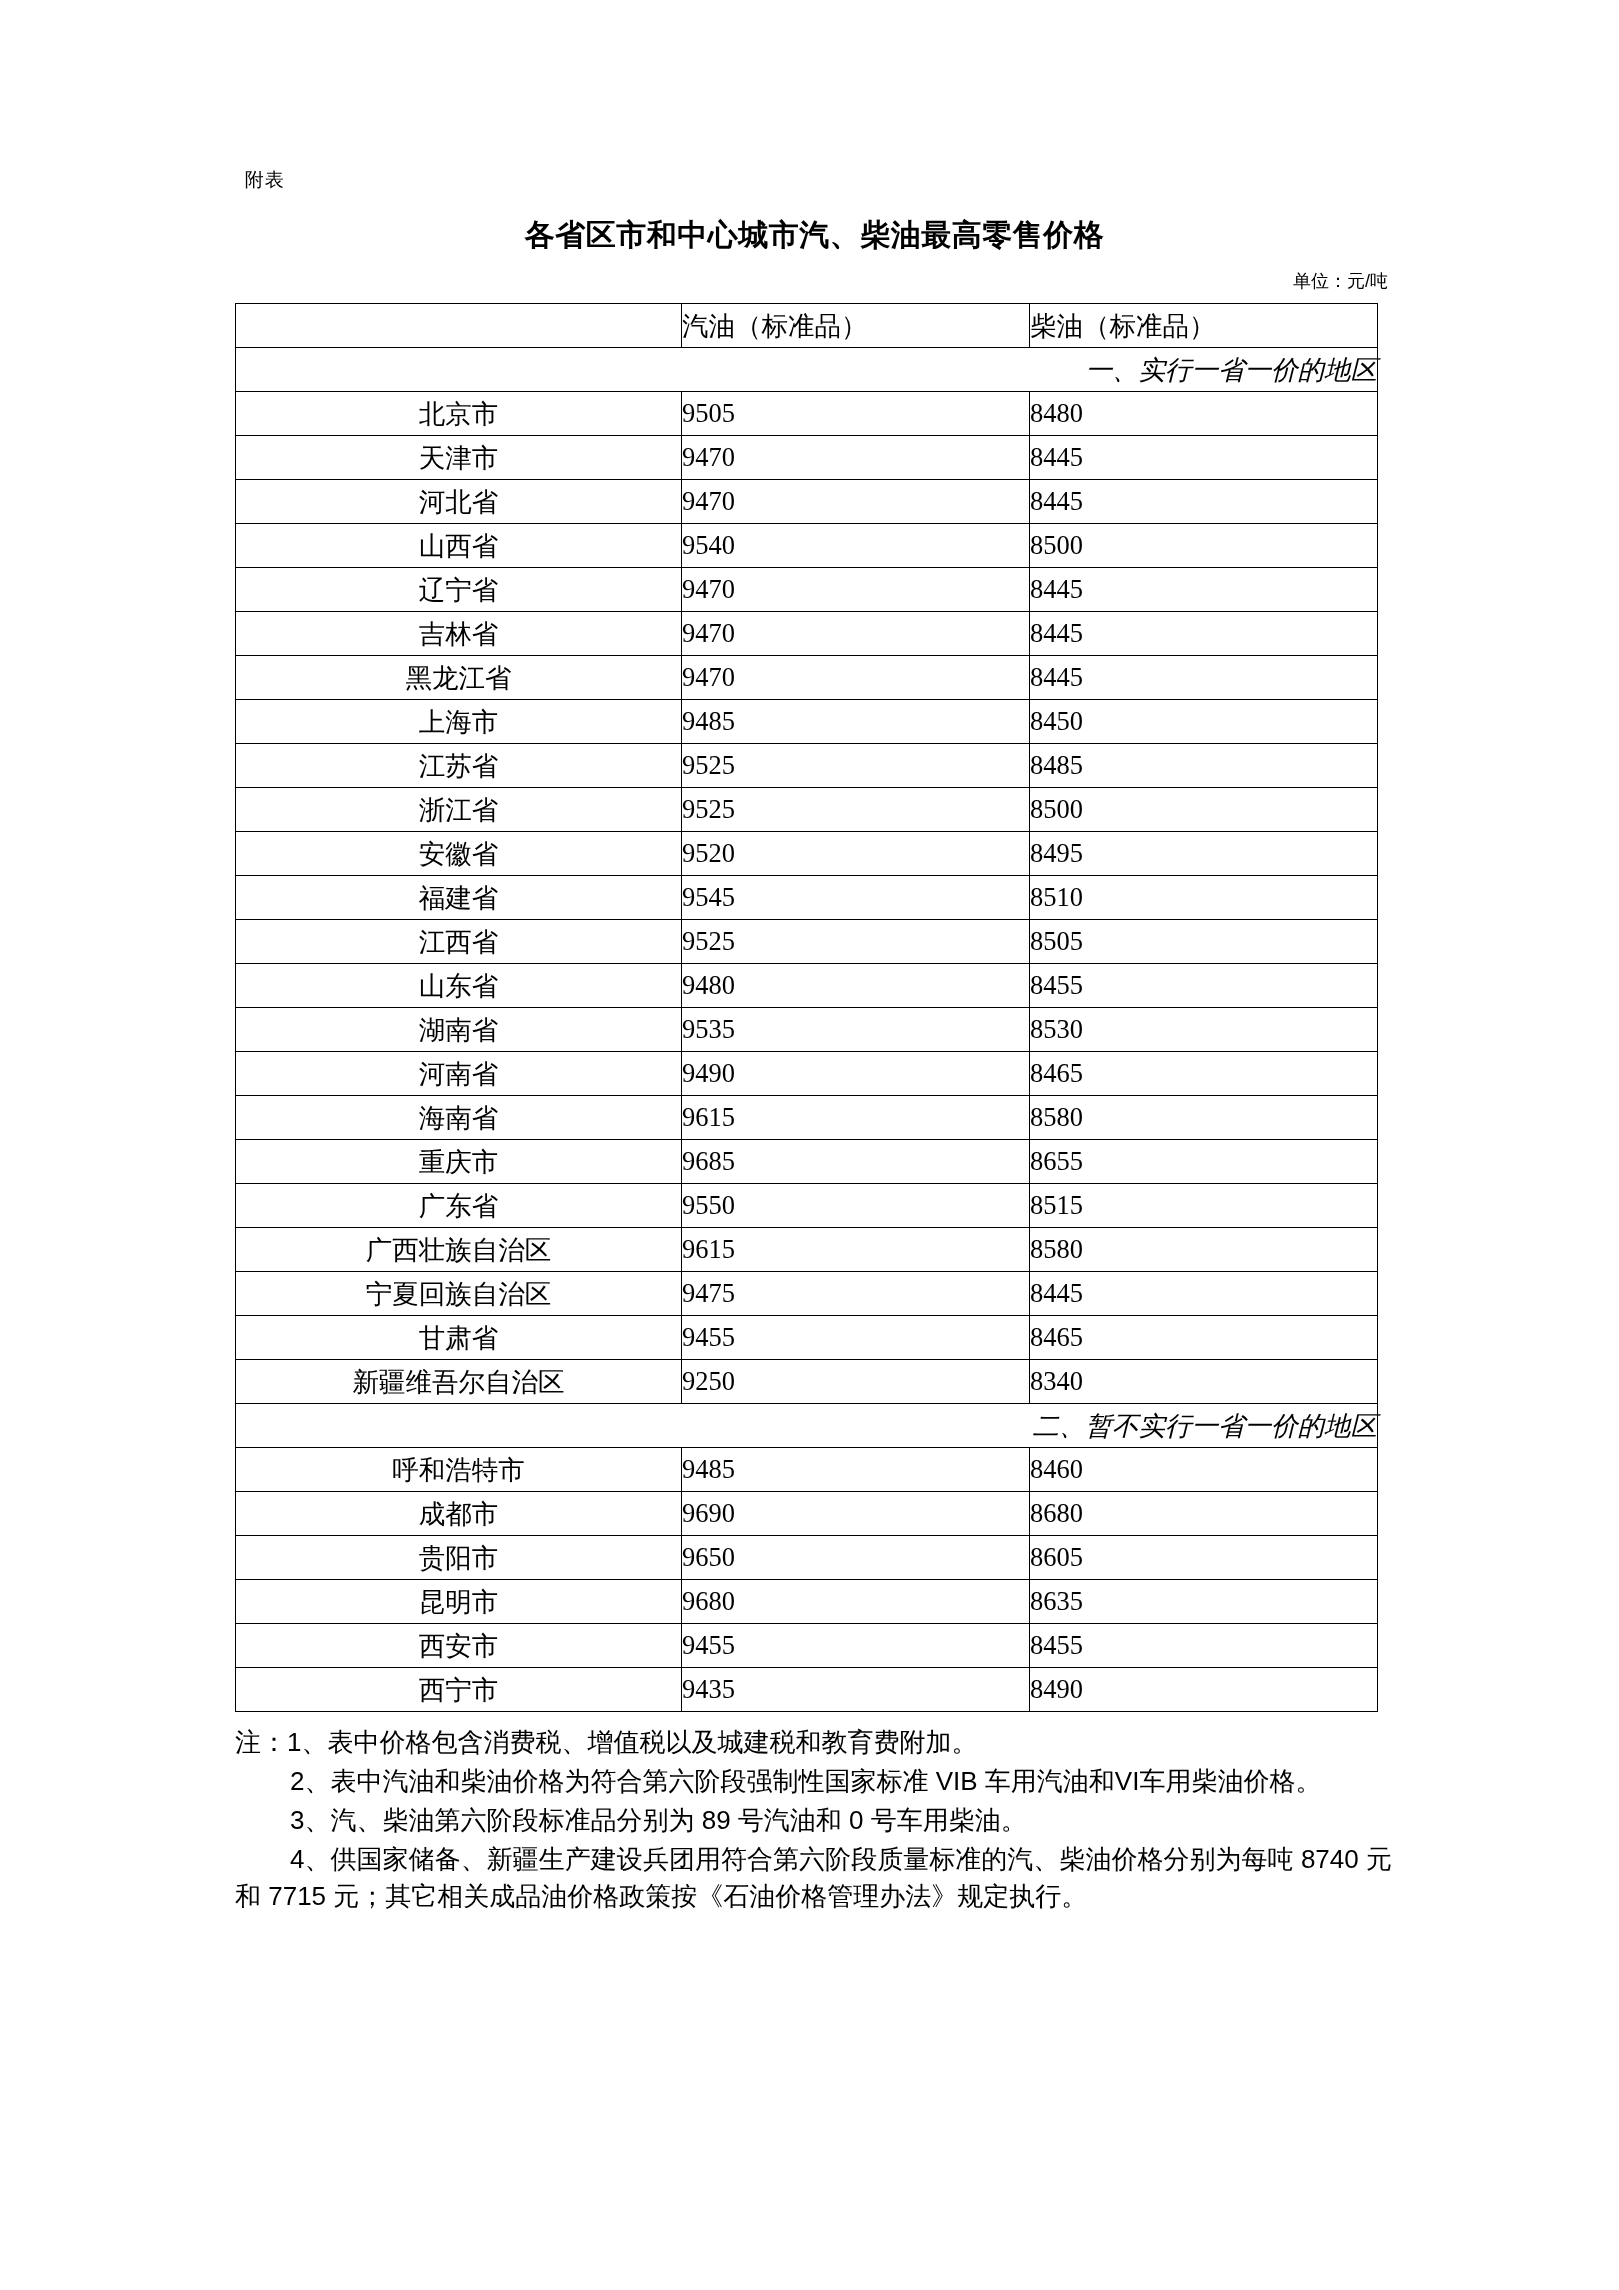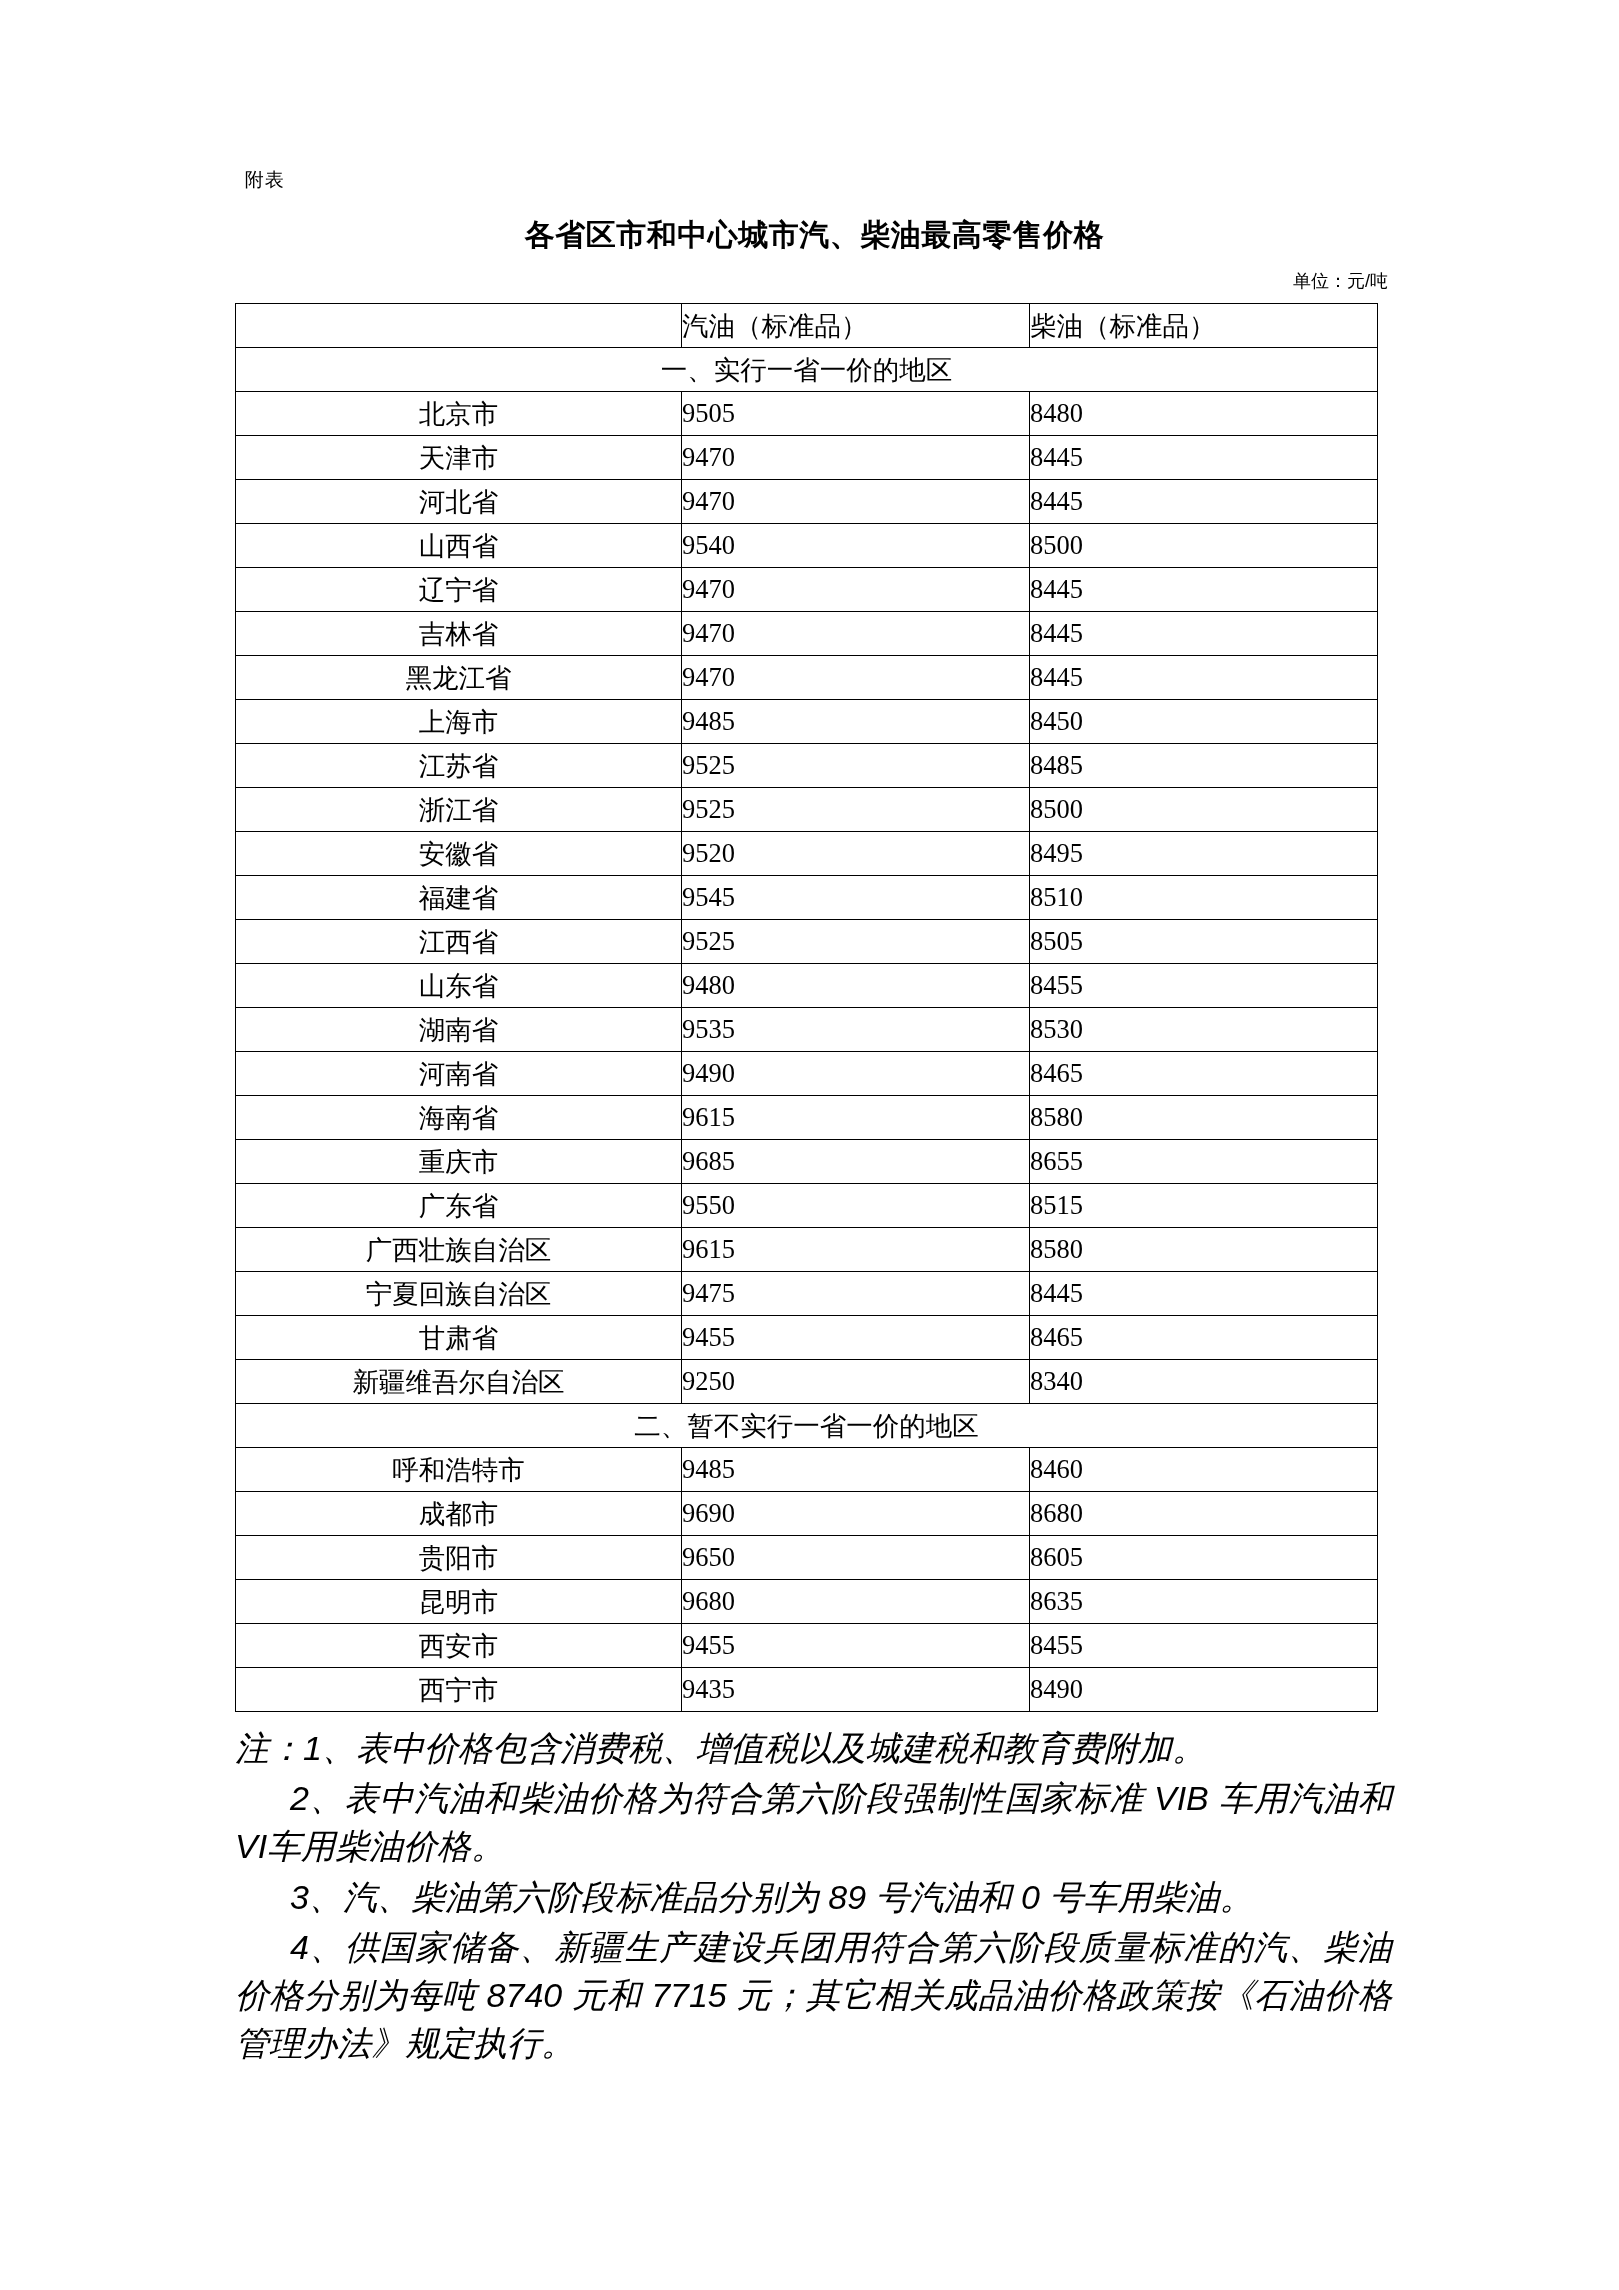--- a/index.html
+++ b/index.html
@@ -58,40 +58,40 @@
   col.c-name { width: 446px; }
   col.c-gas  { width: 348px; }
   col.c-dsl  { width: 348px; }
 
   .hdr-blank { }
   .hdr-cell {
     font-size: 26.5px;
     font-family: "Liberation Serif", serif;
   }
   .section-row td {
-    text-align: center;
+    text-align: right;
     padding-left: 3.9px;
     font-size: 26.5px;
+    font-style: italic;
   }
   .region-name {
     text-align: center;
     font-size: 26.5px;
     padding-left: 0;
   }
   .num {
     font-family: "Liberation Serif", serif;
     font-size: 26.5px;
   }
   .notes {
     margin-top: 11.8px;
-    font-size: 34px;
+    font-size: 26px;
     font-family: "Liberation Sans", sans-serif;
     line-height: 1.42;
     width: 1157px;
-    font-style: italic;
   }
   .notes p {
     margin: 0 0 2px 0;
     text-align: justify;
   }
   .note-indent {
     text-indent: 55px;
   }
   .note-first {
     text-indent: 0;

